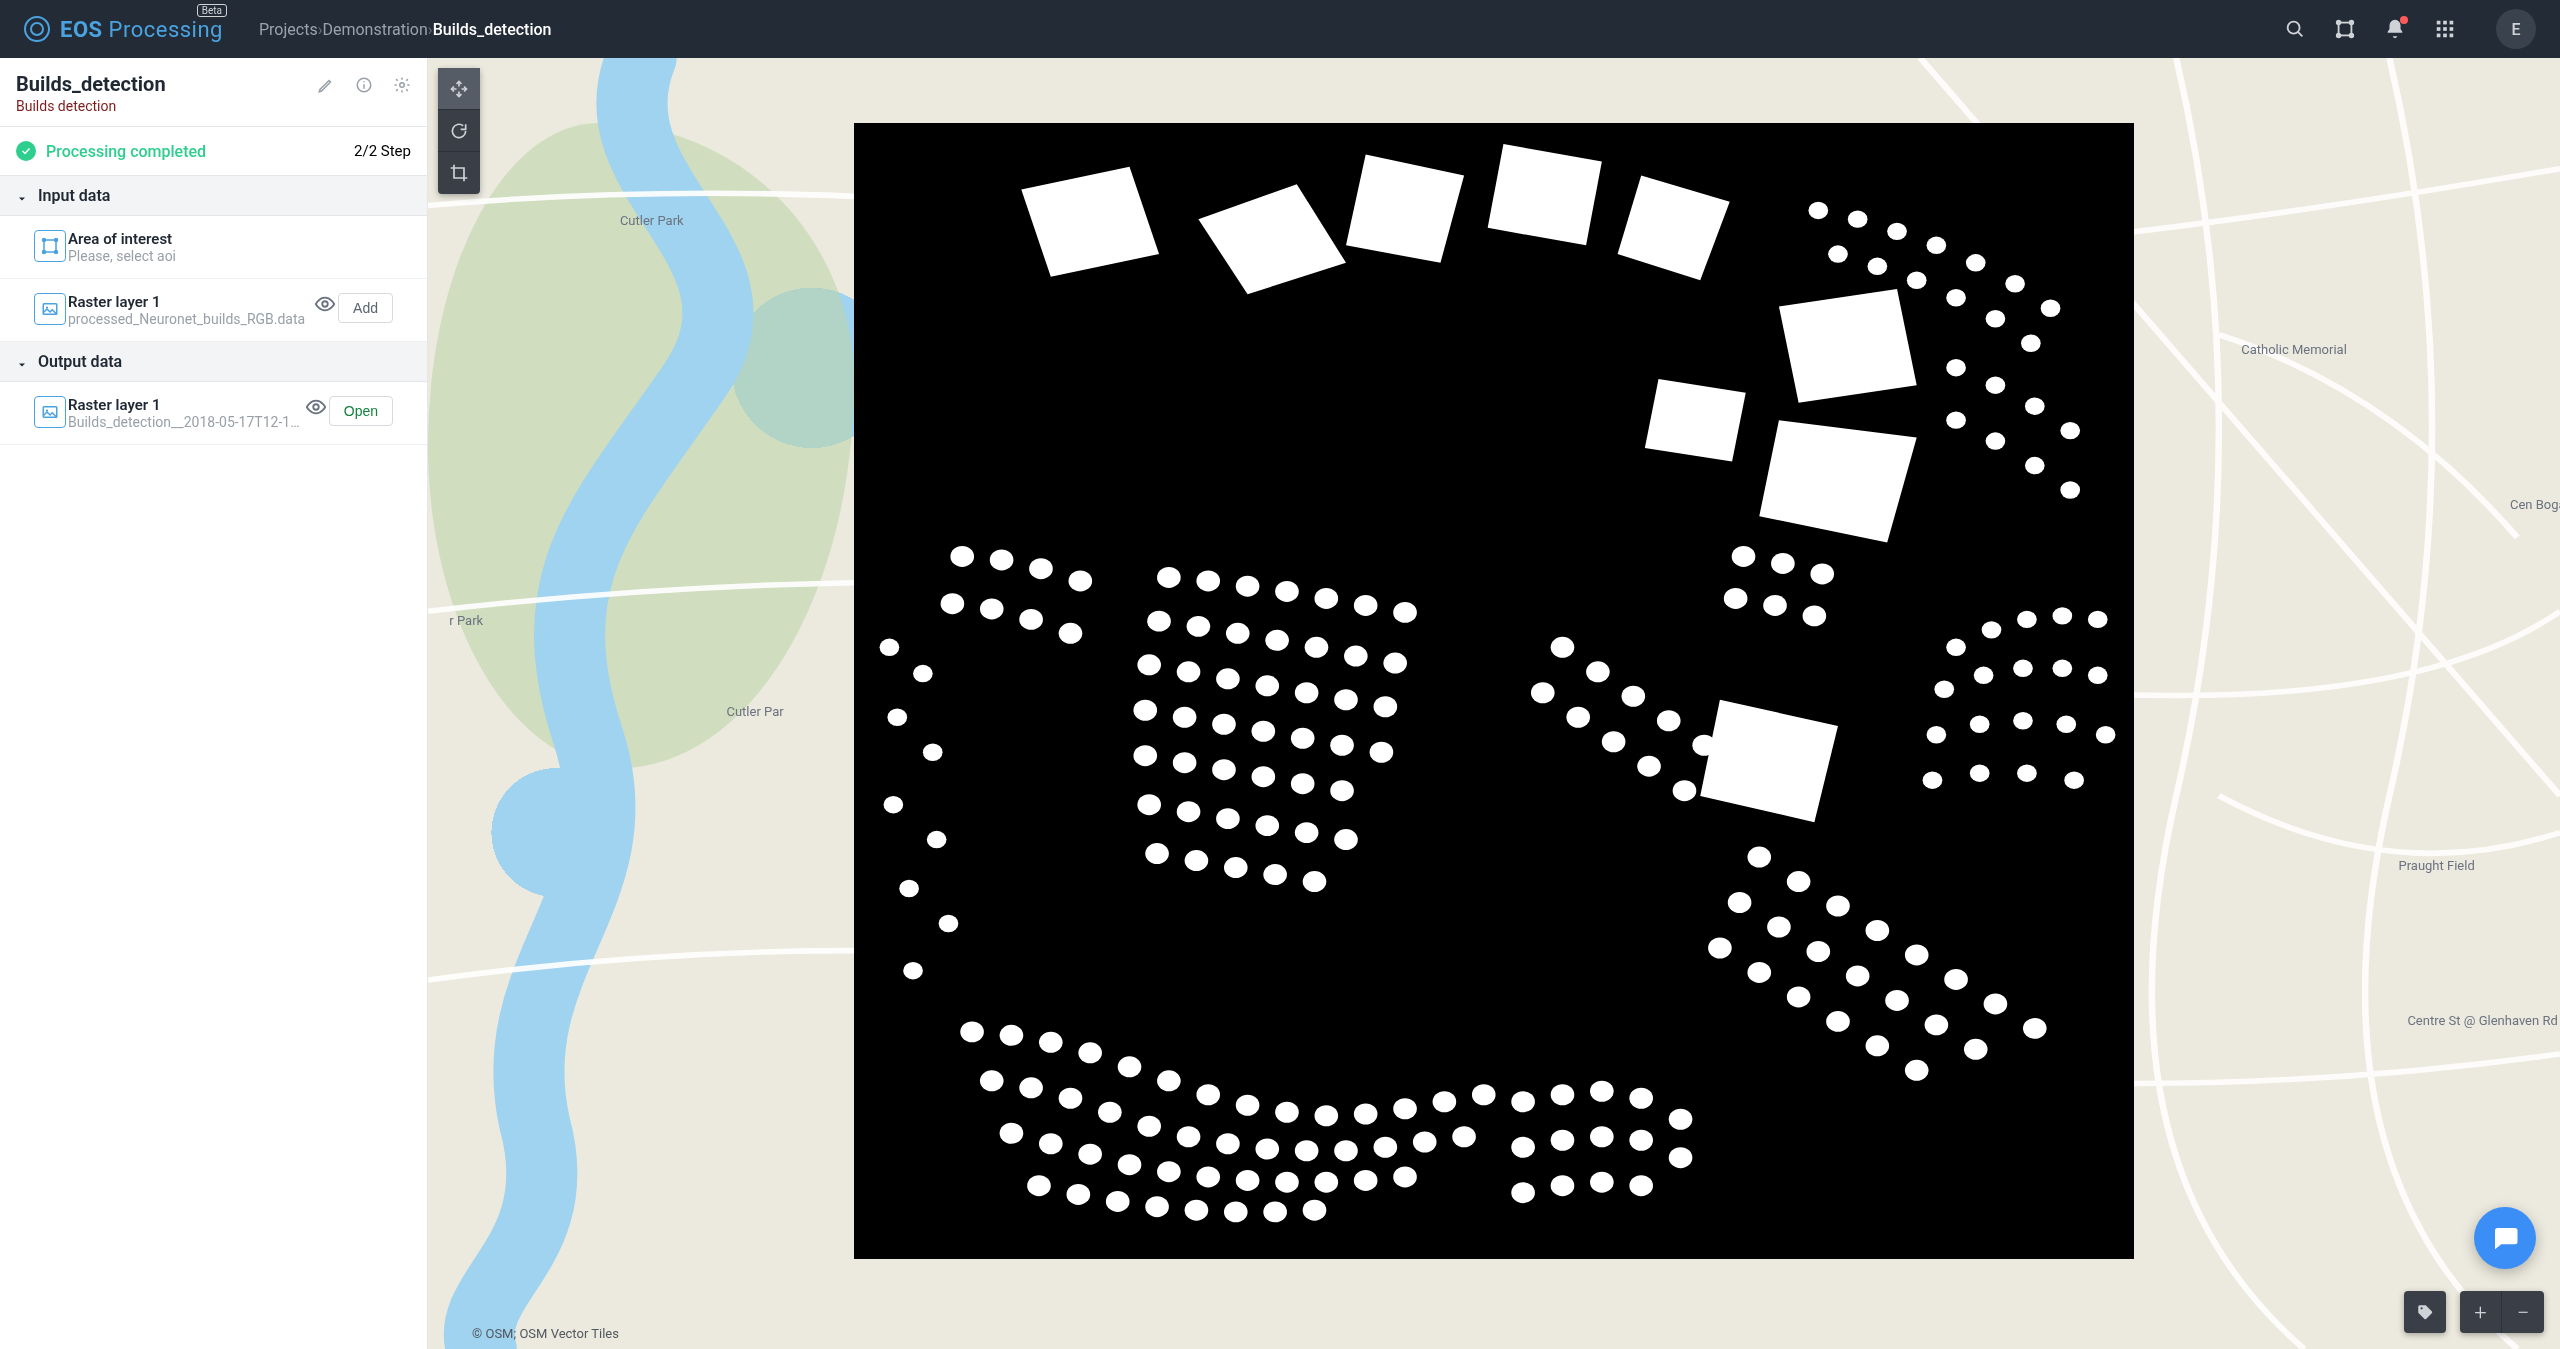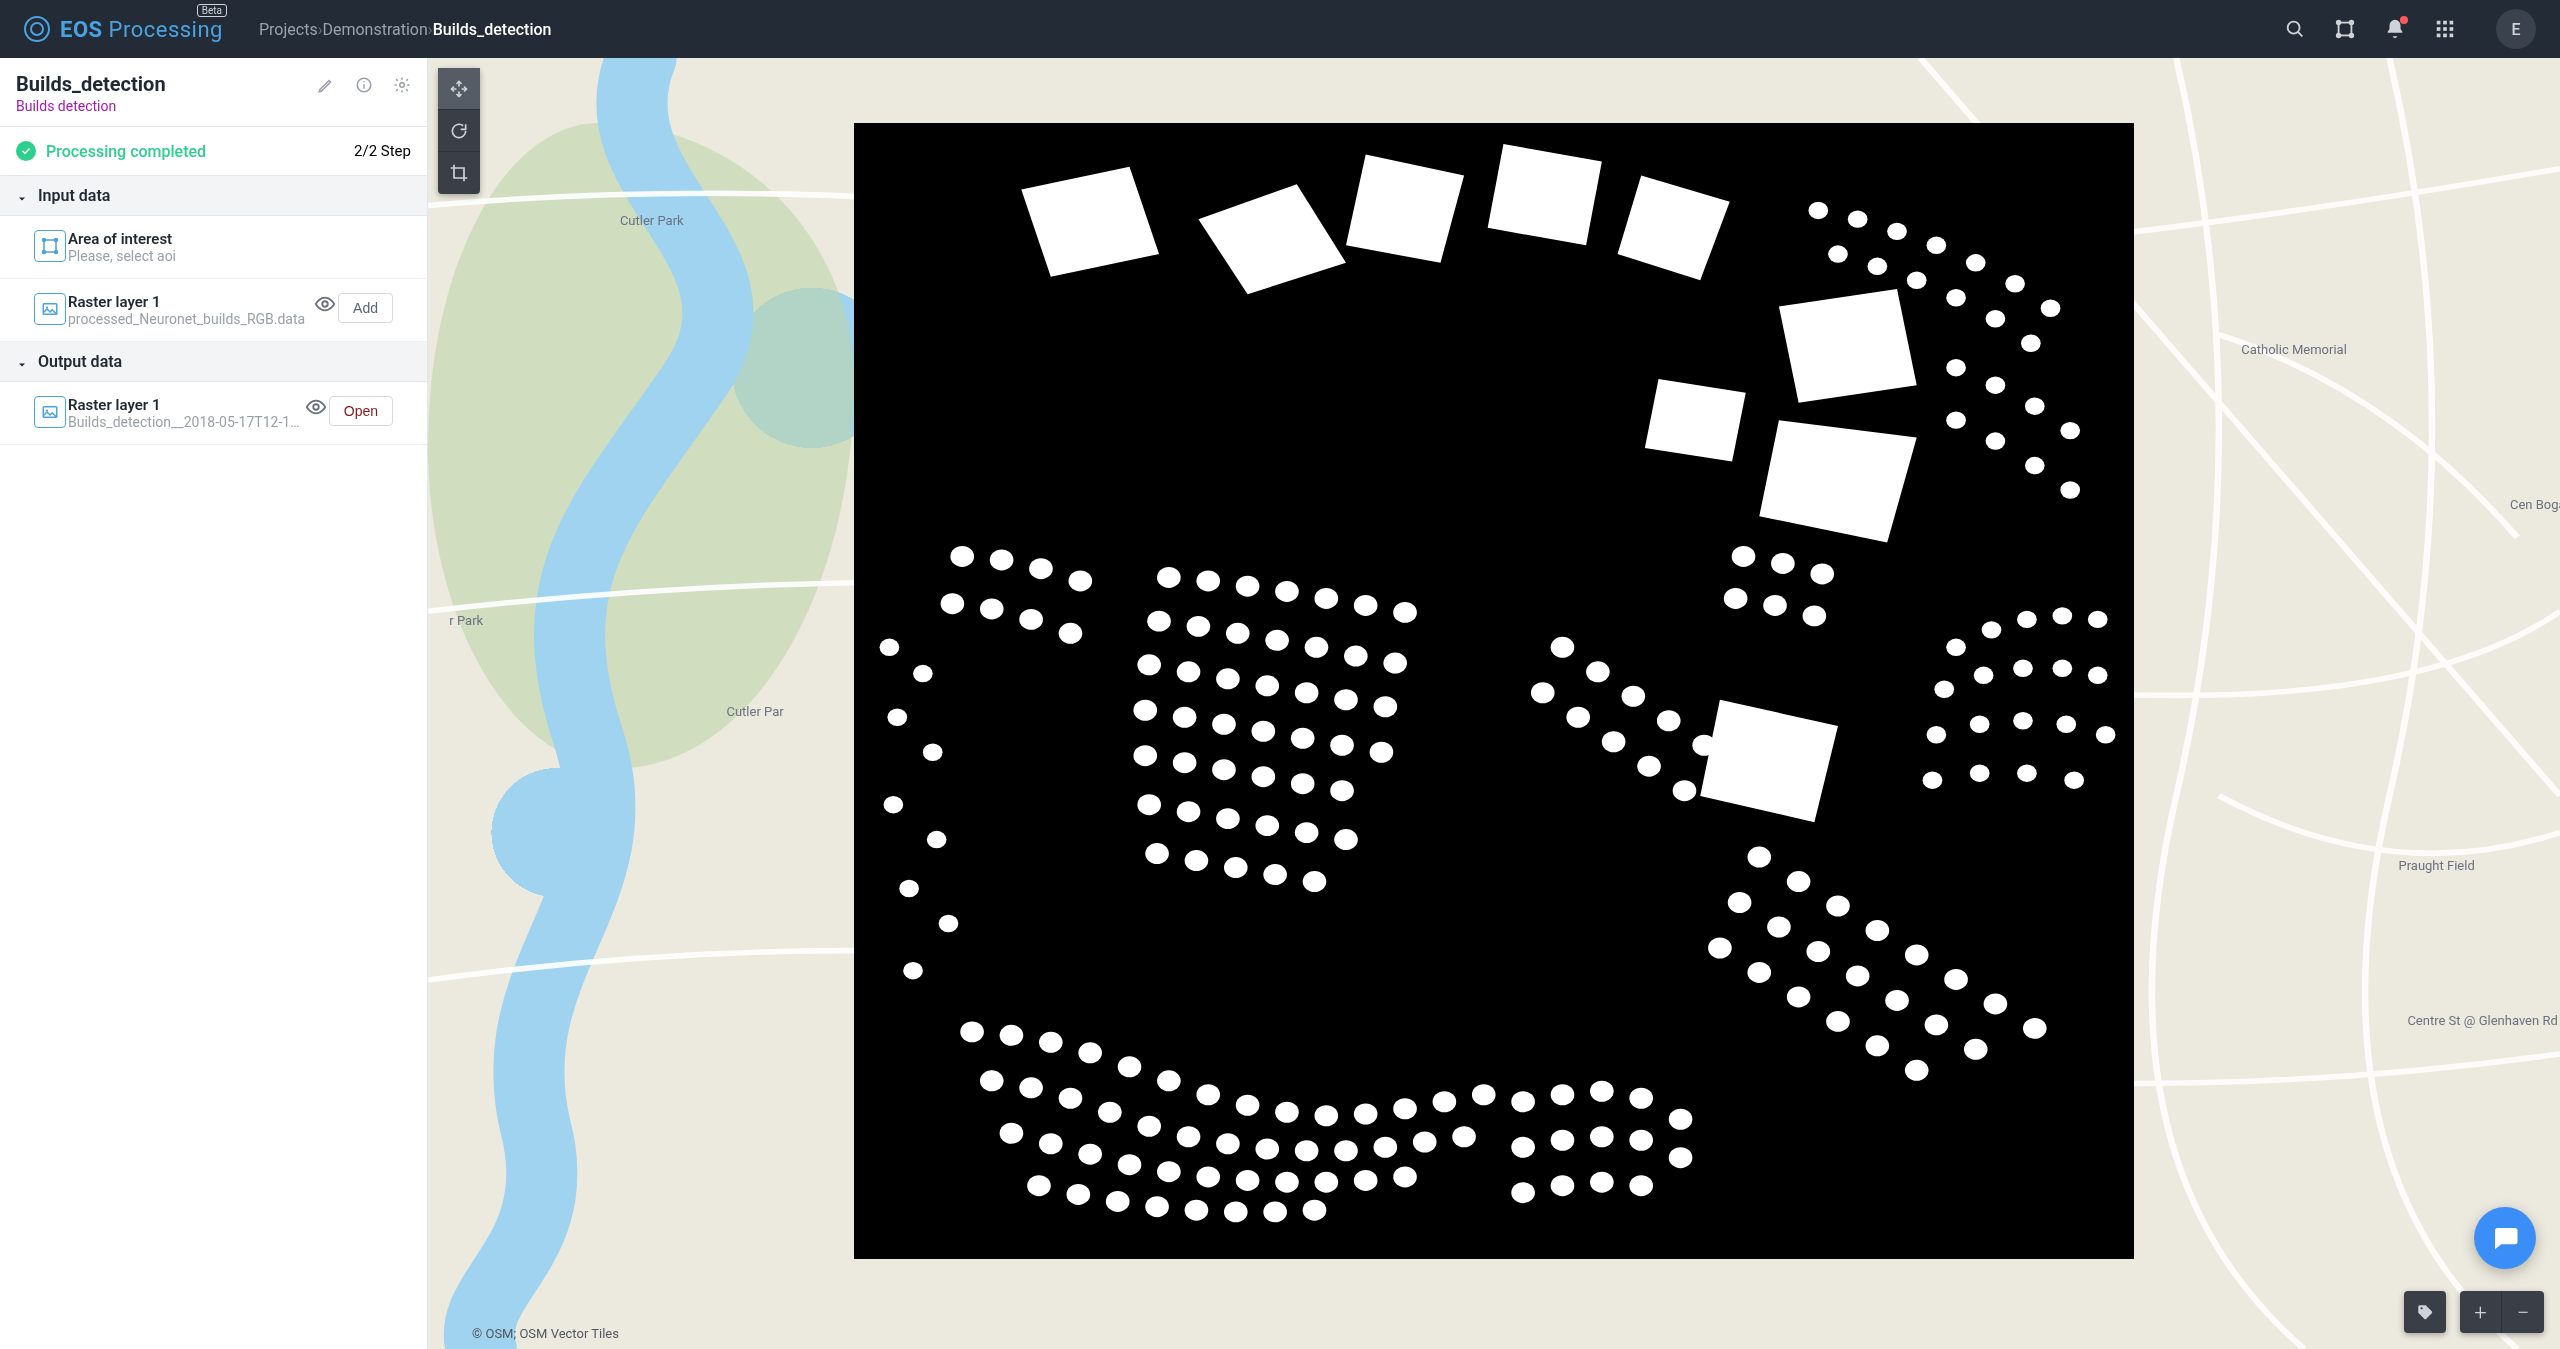--- a/index.html
+++ b/index.html
@@ -57,21 +57,21 @@
     border-right: 1px solid #e4e6ea;
     display: flex; flex-direction: column;
     overflow-y: auto;
   }
   .project-header {
     padding: 14px 16px 12px 16px;
     display: flex; align-items: flex-start;
   }
   .project-titles { flex: 1; }
   .project-title { font-size: 20px; font-weight: 700; color: #1f2833; }
-  .project-subtitle { font-size: 14px; color: #a21caf; margin-top: 2px; }
+  .project-subtitle { font-size: 14px; color: #7f1d1d; margin-top: 2px; }
   .project-actions { display: flex; gap: 20px; color: #9aa0a8; margin-top: 4px; }
   .project-actions .paction { width: 18px; height: 18px; cursor: pointer; }
 
   .status-row {
     border-top: 1px solid #e4e6ea;
     border-bottom: 1px solid #e4e6ea;
     padding: 14px 16px;
     display: flex; align-items: center; gap: 10px;
   }
   .status-check {
@@ -104,21 +104,21 @@
   }
   .layer-icon svg { width: 18px; height: 18px; }
   .row-text { flex: 1; min-width: 0; }
   .row-title { font-weight: 600; color: #1f2833; font-size: 15px; }
   .row-sub { color: #9aa0a8; font-size: 14px; white-space: nowrap; overflow: hidden; text-overflow: ellipsis; }
   .eye-icon { width: 22px; height: 22px; color: #6b7280; cursor: pointer; flex:0 0 auto; }
   .small-btn {
     border: 1px solid #d6d9de; background: #fff; color: #5b6470;
     padding: 6px 14px; border-radius: 4px; font-size: 14px; cursor: pointer;
   }
-  .small-btn.primary { color: #7f1d1d; }
+  .small-btn.primary { color: #15803d; }
 
   
   .map-area { flex: 1; position: relative; background: #86efac; overflow: hidden; }
   .map-bg {
     position: absolute; inset: 0;
     background:
       radial-gradient(circle at 18% 24%, #9fd3ef 0 4%, transparent 4%),
       radial-gradient(circle at 6% 60%, #9fd3ef 0 3%, transparent 3%),
       linear-gradient(180deg, #eceade 0%, #eceade 100%);
   }

